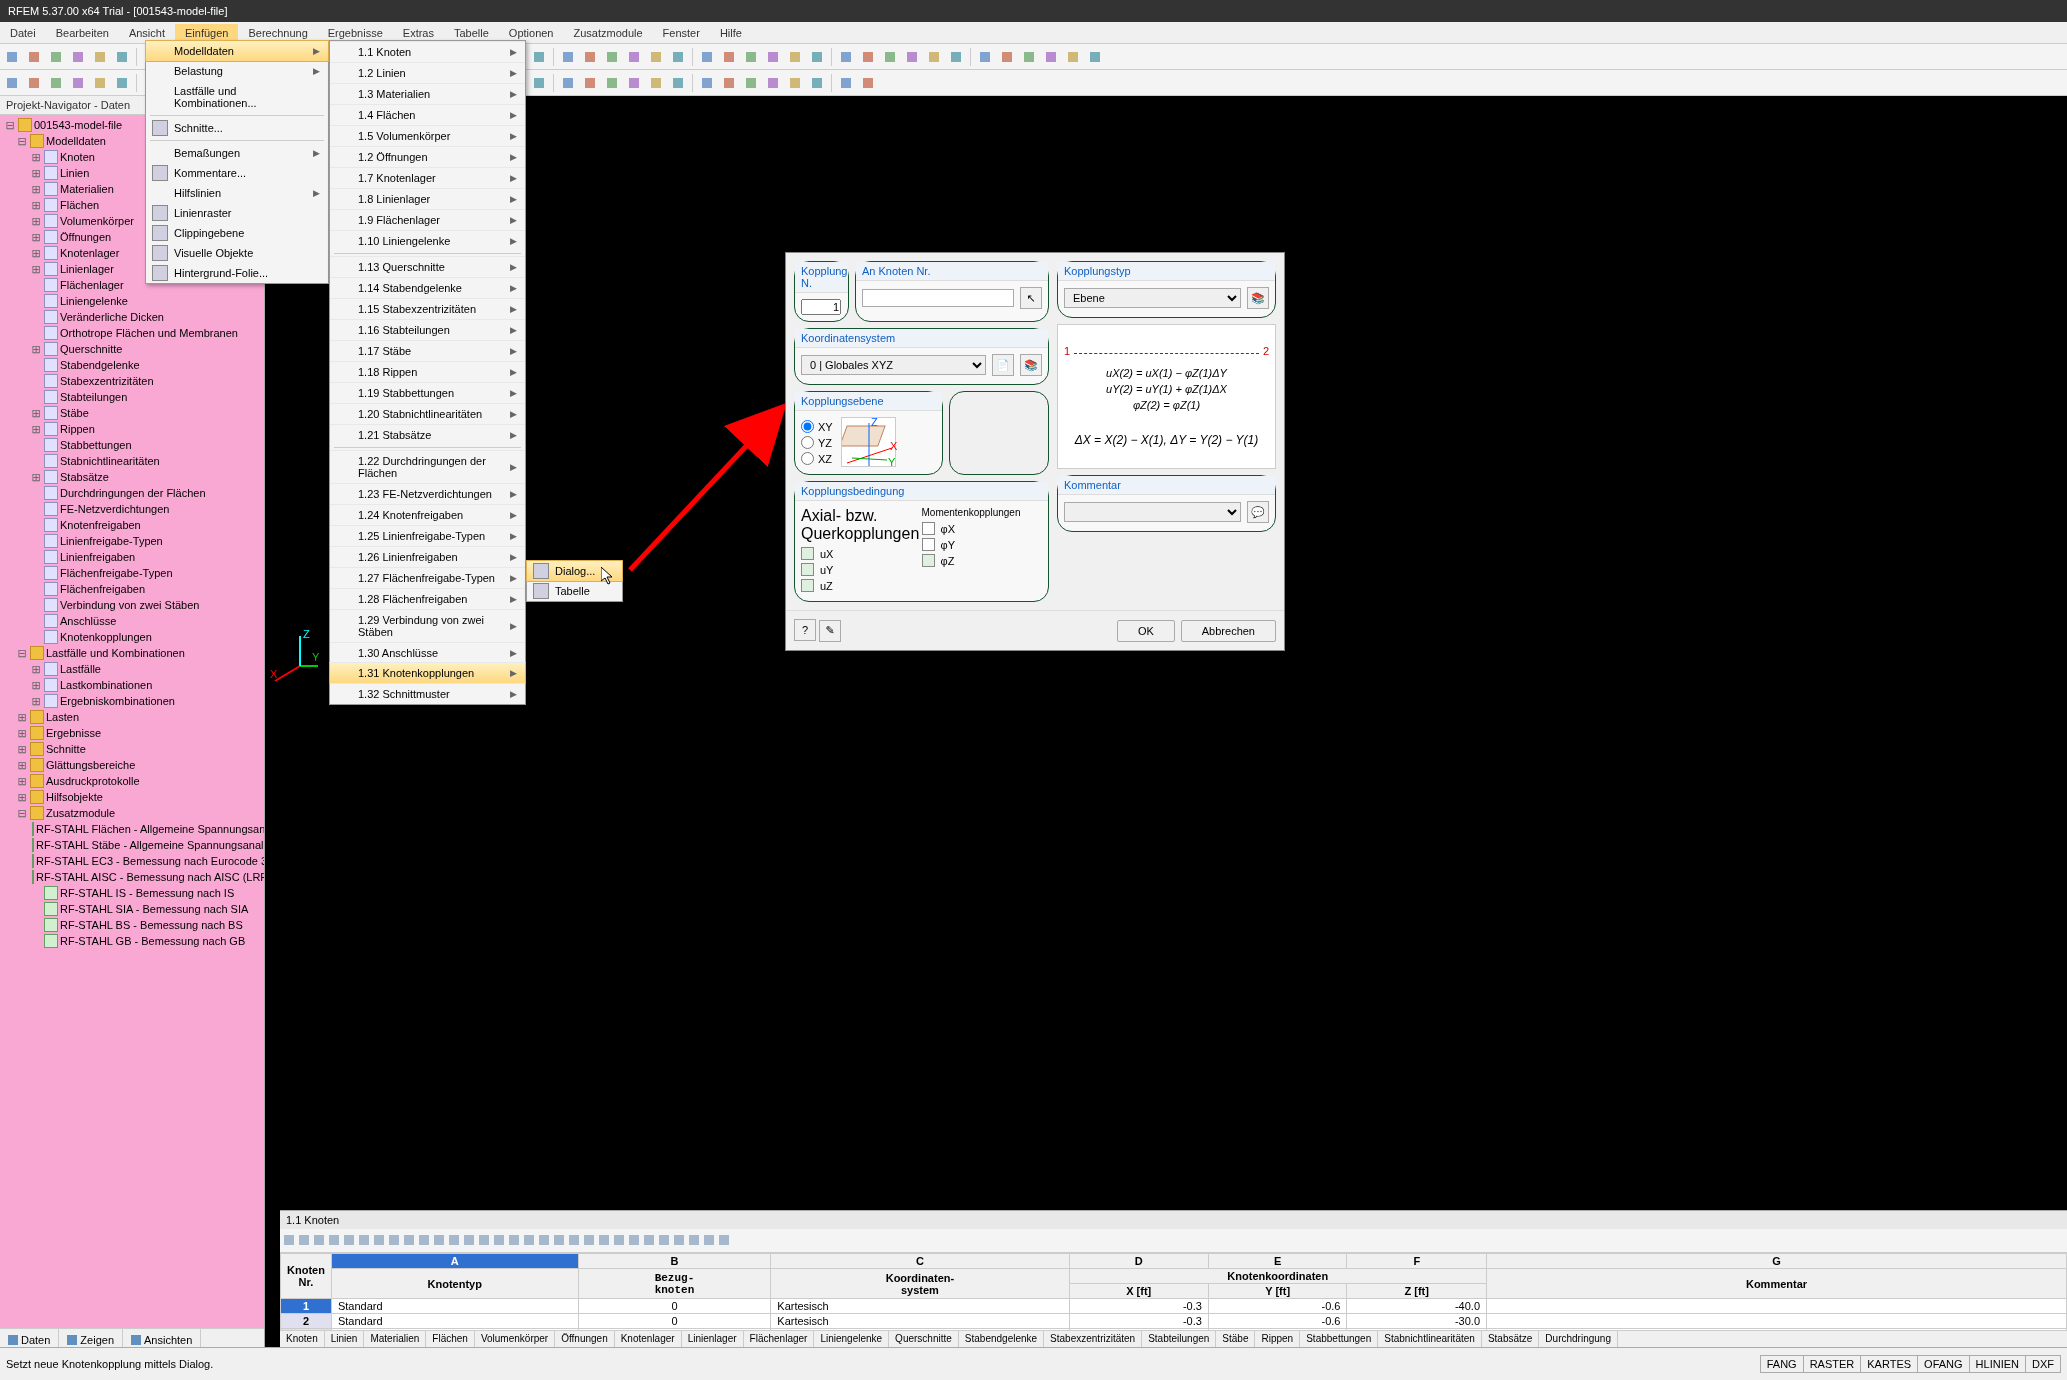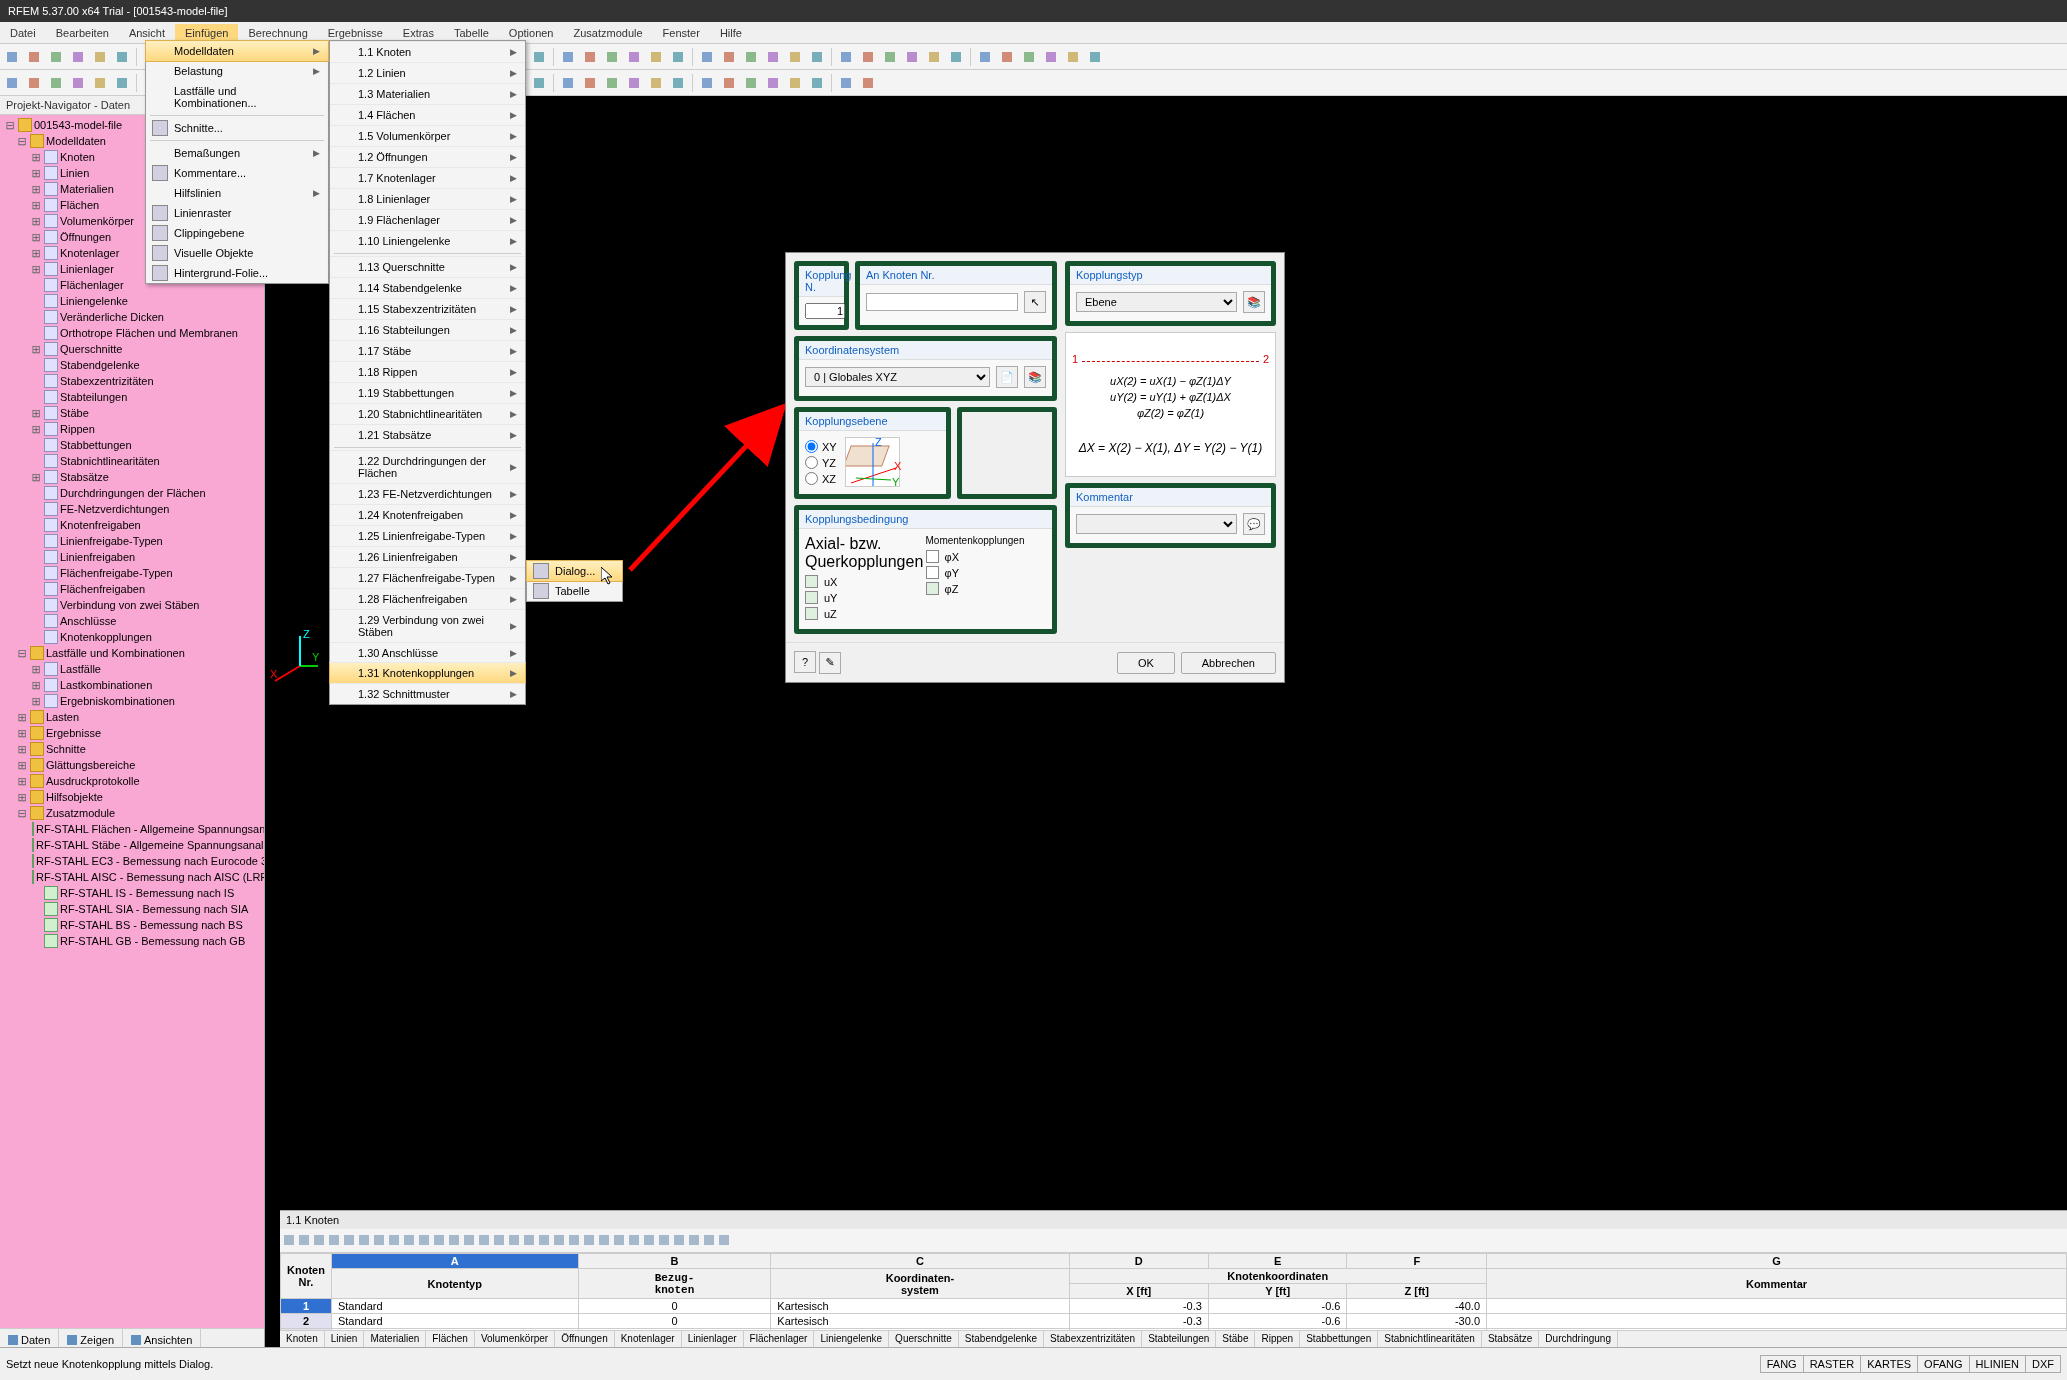--- a/index.html
+++ b/index.html
@@ -42,21 +42,21 @@
 .drow .arr { color: #666; font-size: 9px; }
 .drow .dico { position: absolute; left: 6px; width: 16px; height: 16px; background: #d0d0e0; border: 1px solid #888; }
 .dsep { height: 1px; background: #ccc; margin: 2px 4px; }
 .dm2 .drow { border-top: 1px solid #e8e8e8; }
 
 .dialog { position: absolute; top: 252px; left: 785px; width: 500px; background: #f0f0f0; border: 1px solid #888; box-shadow: 4px 4px 10px rgba(0,0,0,.4); z-index: 200; }
 .dlg-title { background: #fff; padding: 6px 10px; display: flex; justify-content: space-between; border-bottom: 1px solid #ccc; }
 .dlg-body { padding: 8px; display: flex; gap: 8px; }
 .dlg-left { flex: 1; display: flex; flex-direction: column; gap: 6px; }
 .dlg-right { width: 230px; display: flex; flex-direction: column; gap: 6px; }
-.grp { border: 5px solid #14532d; background: #f8f8f8; border-radius: 3px; padding: 6px; }
+.grp { border: 1px solid #14532d; background: #f8f8f8; border-radius: 15px; padding: 6px; }
 .grp-title { color: #1060c0; margin: -6px -6px 6px -6px; padding: 3px 6px; background: #eef3fa; border-bottom: 1px solid #ddd; font-size: 11px; }
 .inrow { display: flex; align-items: center; gap: 6px; margin: 2px 0; }
 .inrow input[type=text], .inrow select { border: 1px solid #aaa; padding: 2px 4px; font-size: 11px; }
 .radio { display: flex; align-items: center; gap: 4px; margin: 3px 0; }
 .chk { display: flex; align-items: center; gap: 6px; margin: 3px 0; }
 .chk .cbox { width: 13px; height: 13px; background: #e0f0e0; border: 1px solid #888; }
 .smbtn { width: 22px; height: 22px; border: 1px solid #aaa; background: #f0f0f0; display: inline-flex; align-items: center; justify-content: center; }
 .dlg-foot { padding: 8px; display: flex; justify-content: space-between; border-top: 1px solid #ddd; }
 .dlg-foot .r { display: flex; gap: 6px; align-items: flex-end; }
 .btn { padding: 4px 20px; border: 1px solid #aaa; background: #f0f0f0; border-radius: 2px; }

